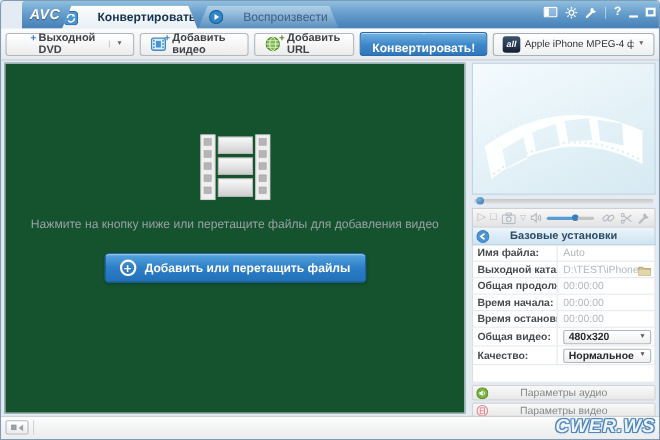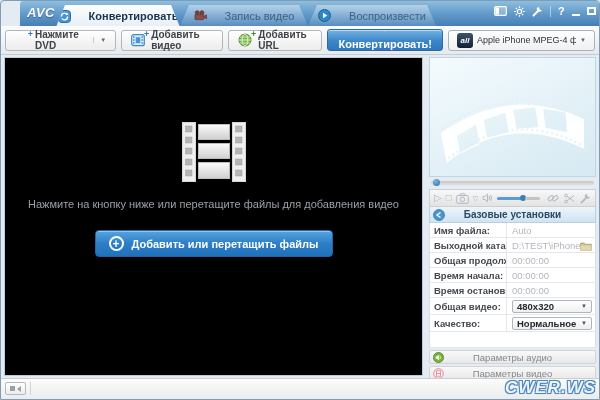--- a/index.html
+++ b/index.html
@@ -44,21 +44,21 @@
     display:flex; align-items:center; gap:6px; padding:0 10px; box-shadow:inset 0 1px 0 rgba(255,255,255,.5); cursor:pointer;flex-direction:column; }
   .preset { height:21px; width:147px; border:1px solid #a9b2ba; border-radius:3px;
     background:linear-gradient(#ffffff,#eef0f2); display:flex; align-items:center; padding:2px 8px; gap:4px; cursor:pointer; }
   .all-badge { width:16px; height:15px; border-radius:3px; background:linear-gradient(#3c5370,#131f33);
     color:#fff; font-size:8px; font-style:italic; font-weight:bold; display:flex; align-items:center; justify-content:center; }
   .preset-text { flex:1; font-size:9px; color:#2e3235; white-space:nowrap; overflow:hidden; }
   .preset .caret { font-size:6px; color:#666; }
 
   
   .main-left { position:absolute; left:3px; top:56px; width:419px; height:319px;
-    background:#000000; border:1px solid #bfcbd6; }
+    background:#14532d; border:1px solid #bfcbd6; }
   .film-big { position:absolute; left:50%; top:64px; transform:translateX(-50%); }
   .drop-hint { position:absolute; top:140px; left:0; width:100%; text-align:center; font-size:11px; color:#9aa0a6; }
   .add-btn { position:absolute; top:172px; left:50%; transform:translateX(-50%); height:27px;
     padding:0 13px; border:1px solid #1d66ad; border-radius:4px;
     background:linear-gradient(#56a4df, #2d7ec6 50%, #2171ba);
     color:#fff; font-size:11px; font-weight:bold; display:flex; align-items:center; gap:8px;
     box-shadow:0 1px 2px rgba(0,0,0,.25), inset 0 1px 0 rgba(255,255,255,.4); cursor:pointer; white-space:nowrap; }
   .plus-circle { width:15px; height:15px; border:2px solid #fff; border-radius:50%;
     display:flex; align-items:center; justify-content:center; font-size:12px; font-weight:bold; color:#fff; line-height:1; }
 
@@ -123,29 +123,20 @@
       <div class="tab active">
         <svg class="tab-icon" width="13" height="13" viewBox="0 0 13 13">
           <rect x="0.5" y="0.5" width="12" height="12" rx="3" fill="#4a94d2" stroke="#2d6da8"></rect>
           <path d="M3.5 6.5 A3 3 0 0 1 9 4.5" stroke="#fff" stroke-width="1.3" fill="none"></path>
           <path d="M9.5 6.5 A3 3 0 0 1 4 8.5" stroke="#fff" stroke-width="1.3" fill="none"></path>
           <path d="M9 2.5 L10.5 5 L7.5 5 Z" fill="#fff"></path>
         </svg>
         <span>Конвертировать</span>
       </div>
       <div class="tab">
-        <svg class="tab-icon" width="14" height="11" viewBox="0 0 14 11">
-          <circle cx="3.5" cy="2.5" r="2.2" fill="#7c4040" stroke="#5d2c2c" stroke-width="0.7"></circle>
-          <circle cx="8.5" cy="2.5" r="2.2" fill="#7c4040" stroke="#5d2c2c" stroke-width="0.7"></circle>
-          <rect x="1" y="4.5" width="9.5" height="5.5" rx="1" fill="#8a5050" stroke="#5d2c2c" stroke-width="0.7"></rect>
-          <path d="M11 6 L13.5 4.8 L13.5 9 L11 7.8 Z" fill="#8a5050" stroke="#5d2c2c" stroke-width="0.7"></path>
-        </svg>
-        <span>Запись видео</span>
-      </div>
-      <div class="tab">
         <svg class="tab-icon" width="13" height="13" viewBox="0 0 13 13">
           <circle cx="6.5" cy="6.5" r="6" fill="#2f86c9" stroke="#1d5f96"></circle>
           <path d="M5 3.8 L9.3 6.5 L5 9.2 Z" fill="#fff"></path>
         </svg>
         <span>Воспроизвести</span>
       </div>
     </div>
     <div class="winctl">
       <svg width="13" height="10" viewBox="0 0 13 10">
         <rect x="0.7" y="0.7" width="11.6" height="8.6" rx="1" fill="rgba(255,255,255,.25)" stroke="#fff" stroke-width="1.2"></rect>
@@ -175,21 +166,21 @@
       <span class="close-glyph">×</span>
     </div>
   </div>
 
   <div class="toolbar">
     <div class="tbtn">
       <span class="icon-wrap">
         <span class="dvd-disc"></span>
         <span class="plus-badge" style="color:#2f7cc0">+</span>
       </span>
-      <span>Нажмите DVD</span>
+      <span>Выходной DVD</span>
       <span class="caret">▼</span>
     </div>
     <div class="tbtn">
       <span class="icon-wrap">
         <svg width="14" height="14" viewBox="0 0 14 14">
           <rect x="0.7" y="1.7" width="12.6" height="11" rx="2" fill="#ddeefa" stroke="#3f88c8" stroke-width="1.2"></rect>
           <rect x="4.7" y="4.2" width="4.6" height="6" fill="#4a94d2"></rect>
           <g fill="#4a94d2">
             <rect x="2" y="3.2" width="1.6" height="1.6"></rect>
               <rect x="2" y="6.2" width="1.6" height="1.6"></rect>

